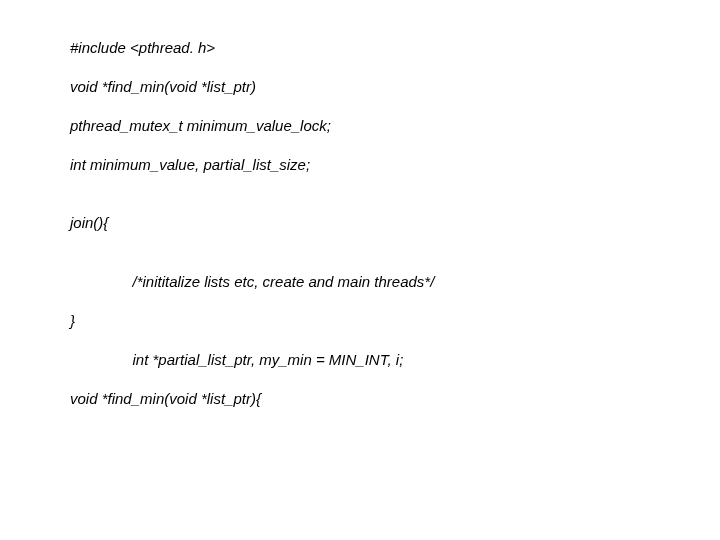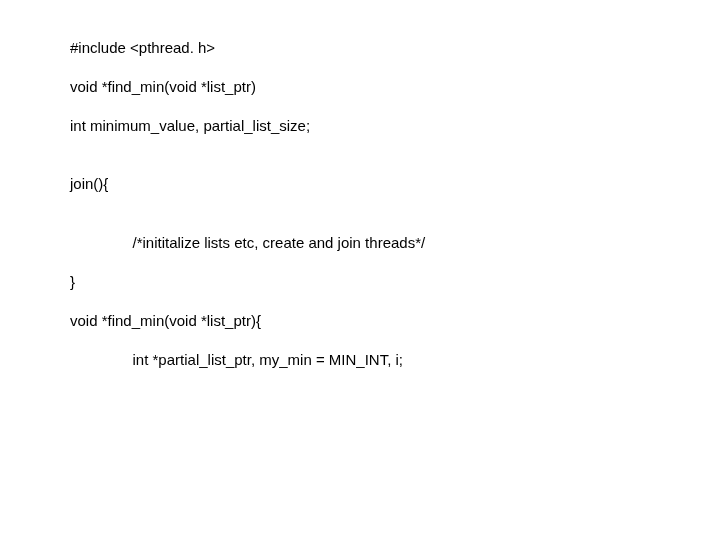--- a/index.html
+++ b/index.html
@@ -10,36 +10,37 @@
     background: #ffffff;
     font-family: Arial, Helvetica, sans-serif;
     font-size: 15px;
     color: #000000;
     line-height: 1.3;
   }
   .code-block {
     padding: 18px 60px 18px 70px;
     white-space: pre;
   }
-  .line { display: block; }
+  .line { display: block; font-style: italic; }
 </style>
 </head>
 <body>
 
 <div class="code-block">
 <span class="line">#include &lt;pthread. h&gt;</span>
 <span class="line">void *find_min(void *list_ptr)</span>
+<span class="line">pthread_mutex_t minimum_value_lock;</span>
 <span class="line">int minimum_value, partial_list_size;</span>
 <span class="line"></span>
 <span class="line">join(){</span>
 <span class="line"></span>
-<span class="line">               /*inititalize lists etc, create and join threads*/</span>
+<span class="line">               /*inititalize lists etc, create and main threads*/</span>
 <span class="line">}</span>
+<span class="line">               int *partial_list_ptr, my_min = MIN_INT, i;</span>
 <span class="line">void *find_min(void *list_ptr){</span>
-<span class="line">               int *partial_list_ptr, my_min = MIN_INT, i;</span>
 
 
 
 
 
 
 
 
 
 

